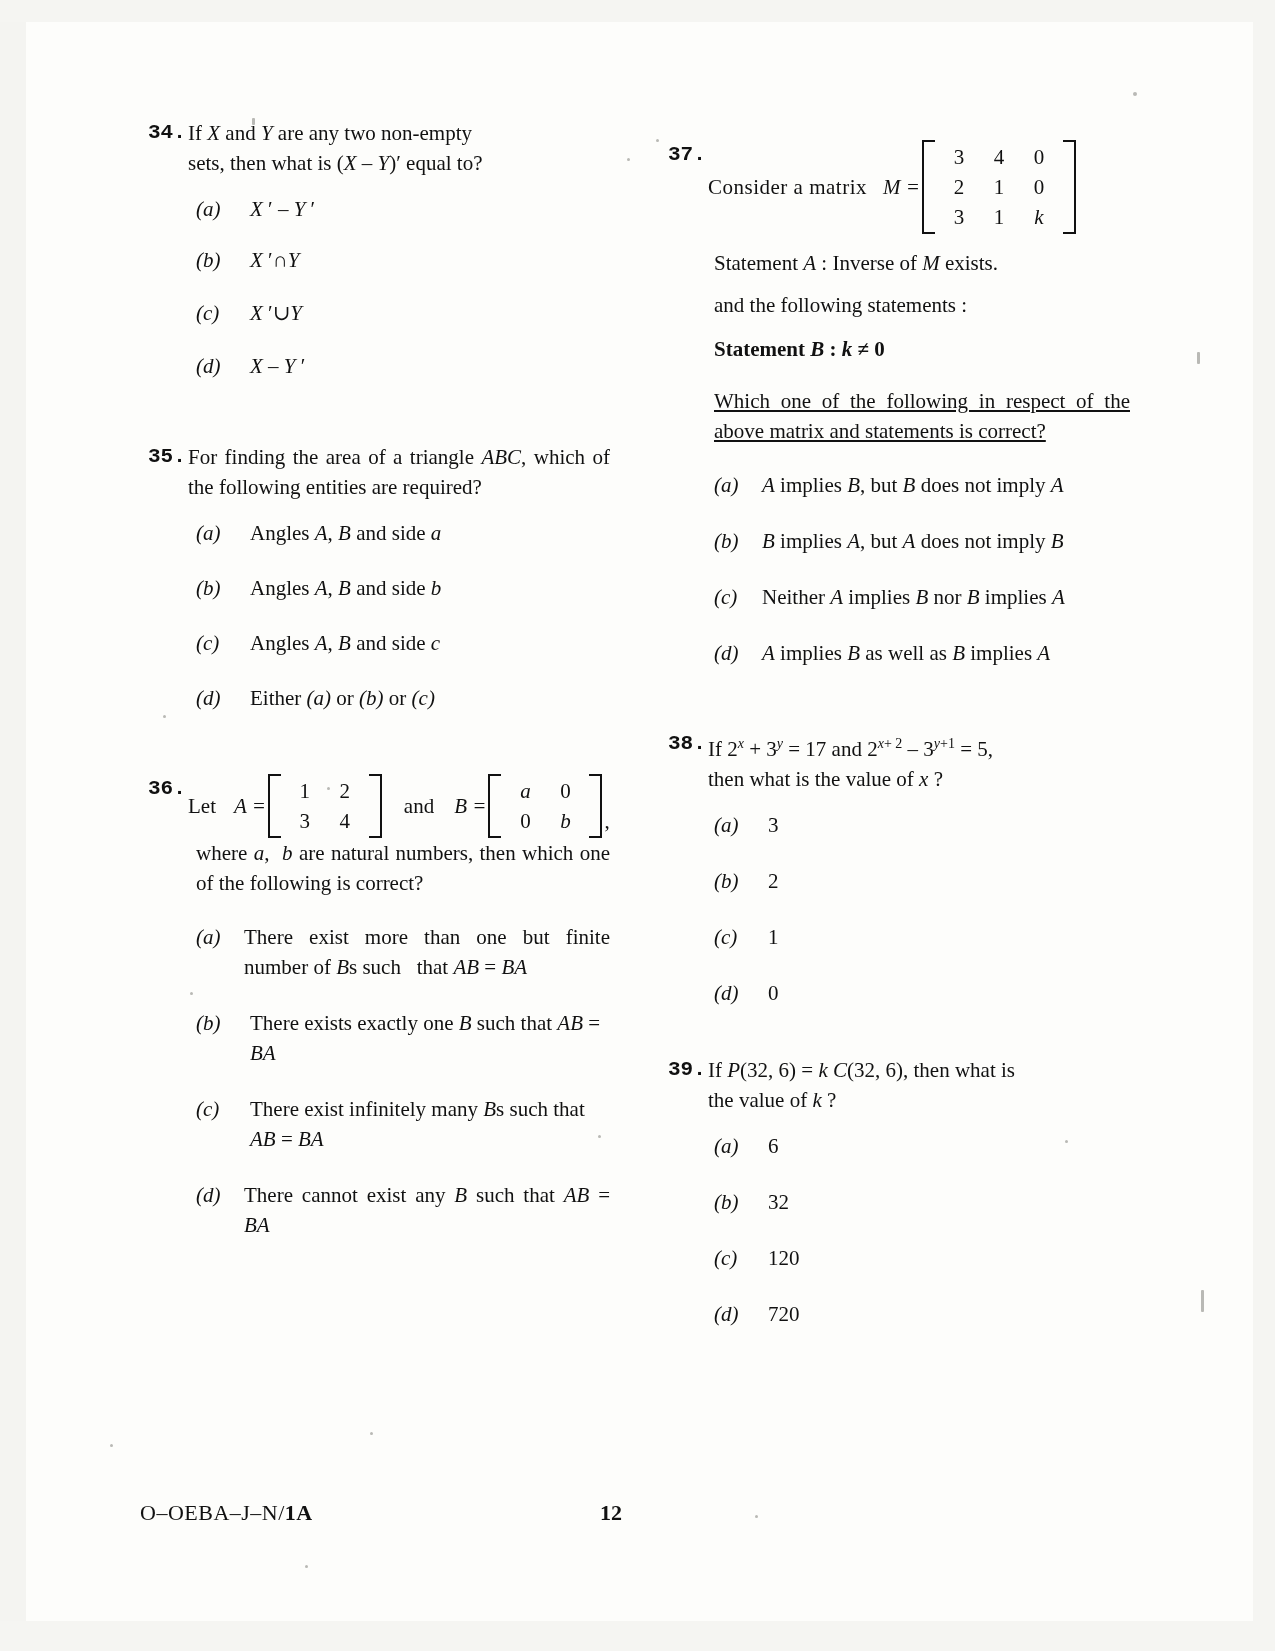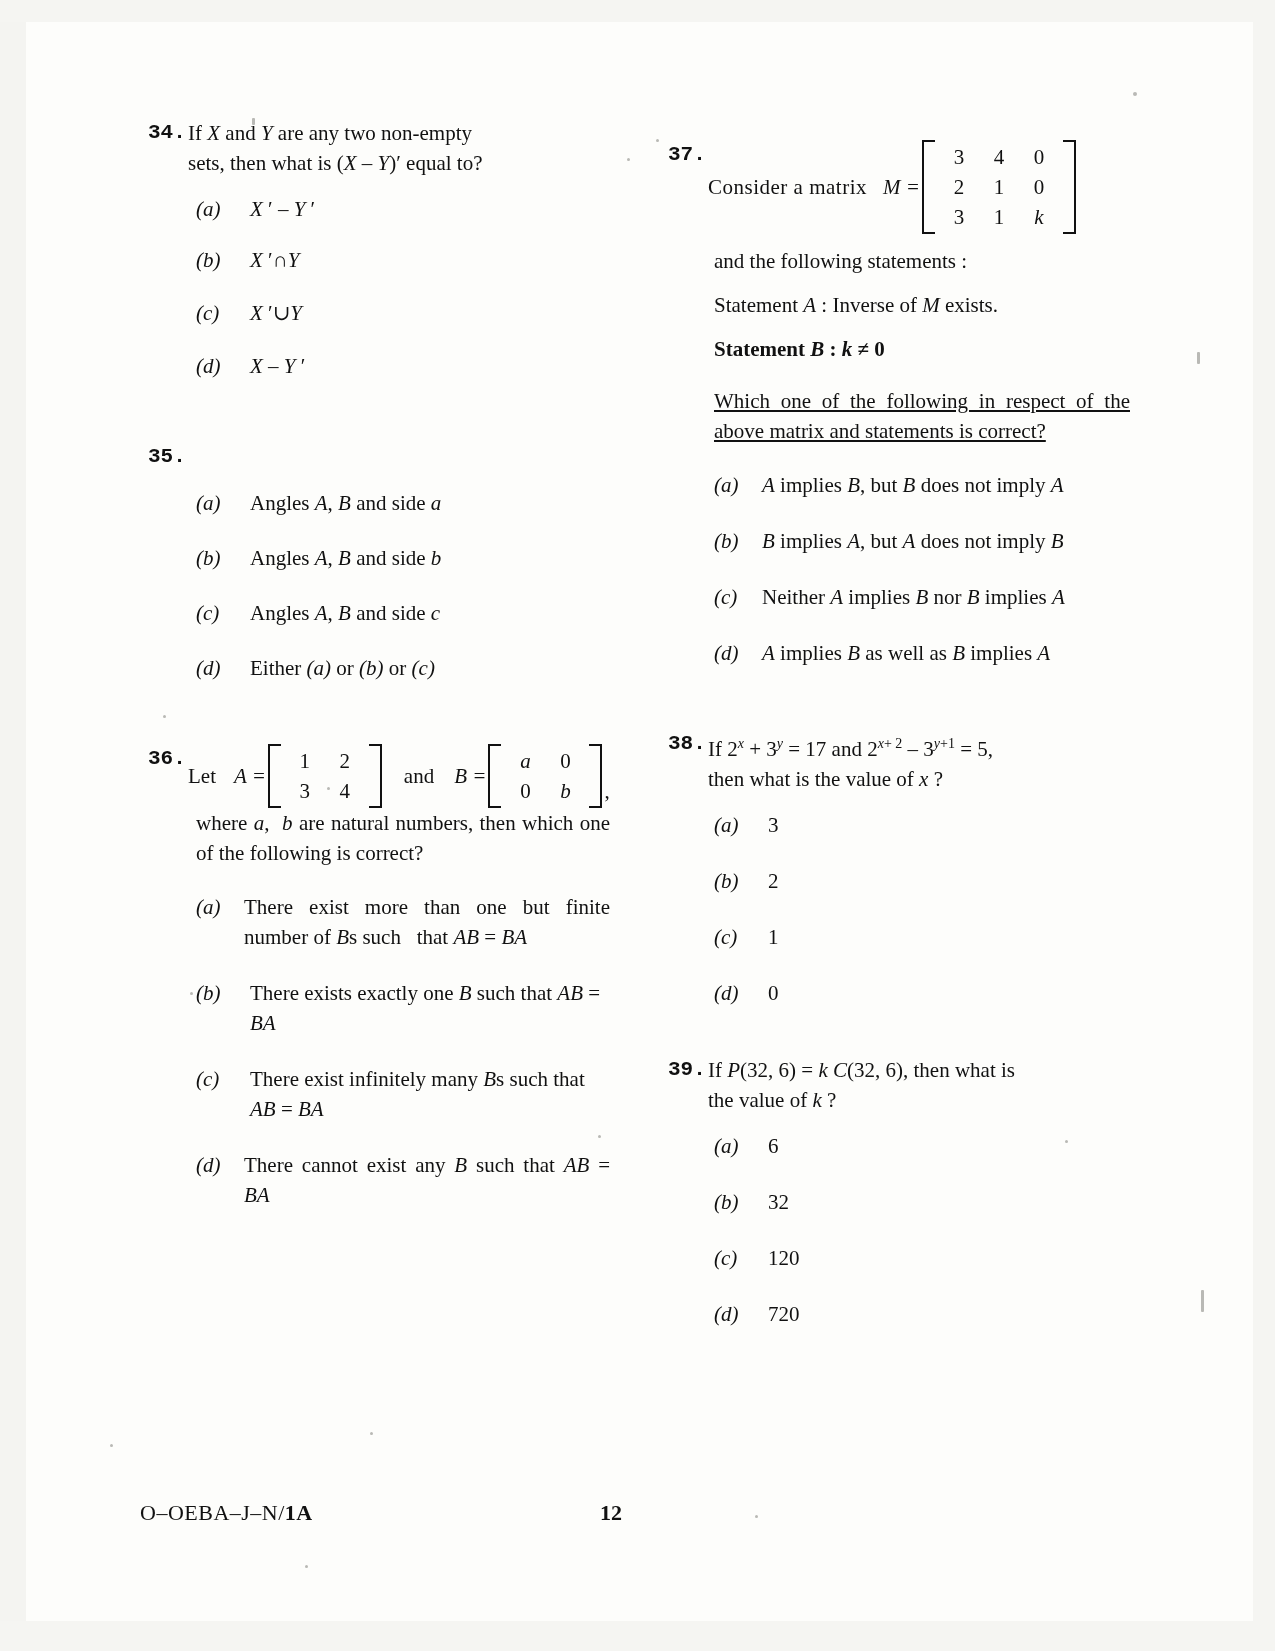--- a/index.html
+++ b/index.html
@@ -217,20 +217,23 @@
             <div class="opt-txt nojust"><i class="v">X</i> – <i class="v">Y</i> ′</div>
           </div>
         </div>
       </div>
 
       <div class="spacer-lg"></div>
 
       <div class="q">
         <div class="q-head">
           <div class="q-num">35.</div>
+          <div class="q-text">
+            For finding the area of a triangle <i class="v">ABC</i>, which of the following entities are required?
+          </div>
         </div>
         <div class="opts">
           <div class="opt" style="margin-bottom:25px;">
             <div class="opt-lbl">(a)</div>
             <div class="opt-txt nojust">Angles <i class="v">A</i>, <i class="v">B</i> and side <i class="v">a</i></div>
           </div>
           <div class="opt" style="margin-bottom:25px;">
             <div class="opt-lbl">(b)</div>
             <div class="opt-txt nojust">Angles <i class="v">A</i>, <i class="v">B</i> and side <i class="v">b</i></div>
           </div>
@@ -341,24 +344,24 @@
                     </span>
                   <span class="mrow">
                       <span class="mcell">3</span>
                       <span class="mcell">1</span>
                       <span class="mcell it">k</span>
                     </span>
                 </span>
                 <span class="brk brk-r"></span>
               </span>
             </div>
-            <div class="q-text nojust" style="padding-left:6px;margin-top:12px;">and the following statements :</div>
             <div class="q-text nojust" style="padding-left:6px;margin-top:14px;">
               Statement <i class="v">A</i> : Inverse of <i class="v">M</i> exists.
             </div>
+            <div class="q-text nojust" style="padding-left:6px;margin-top:12px;">and the following statements :</div>
             <div class="q-text nojust" style="padding-left:6px;margin-top:14px;font-weight:bold;">
               Statement <i class="v">B</i> : <i class="v">k</i> ≠ 0
             </div>
             <div class="q-text" style="padding-left:6px;margin-top:22px;text-decoration:underline;">Which one of the following in respect of the above matrix and statements is correct?</div>
           </div>
         </div>
         <div class="opts" style="margin-top:24px;padding-left:54px;">
           <div class="opt" style="margin-bottom:26px;">
             <div class="opt-lbl">(a)</div>
             <div class="opt-txt"><i class="v">A</i> implies <i class="v">B</i>, but <i class="v">B</i> does not imply <i class="v">A</i></div>

